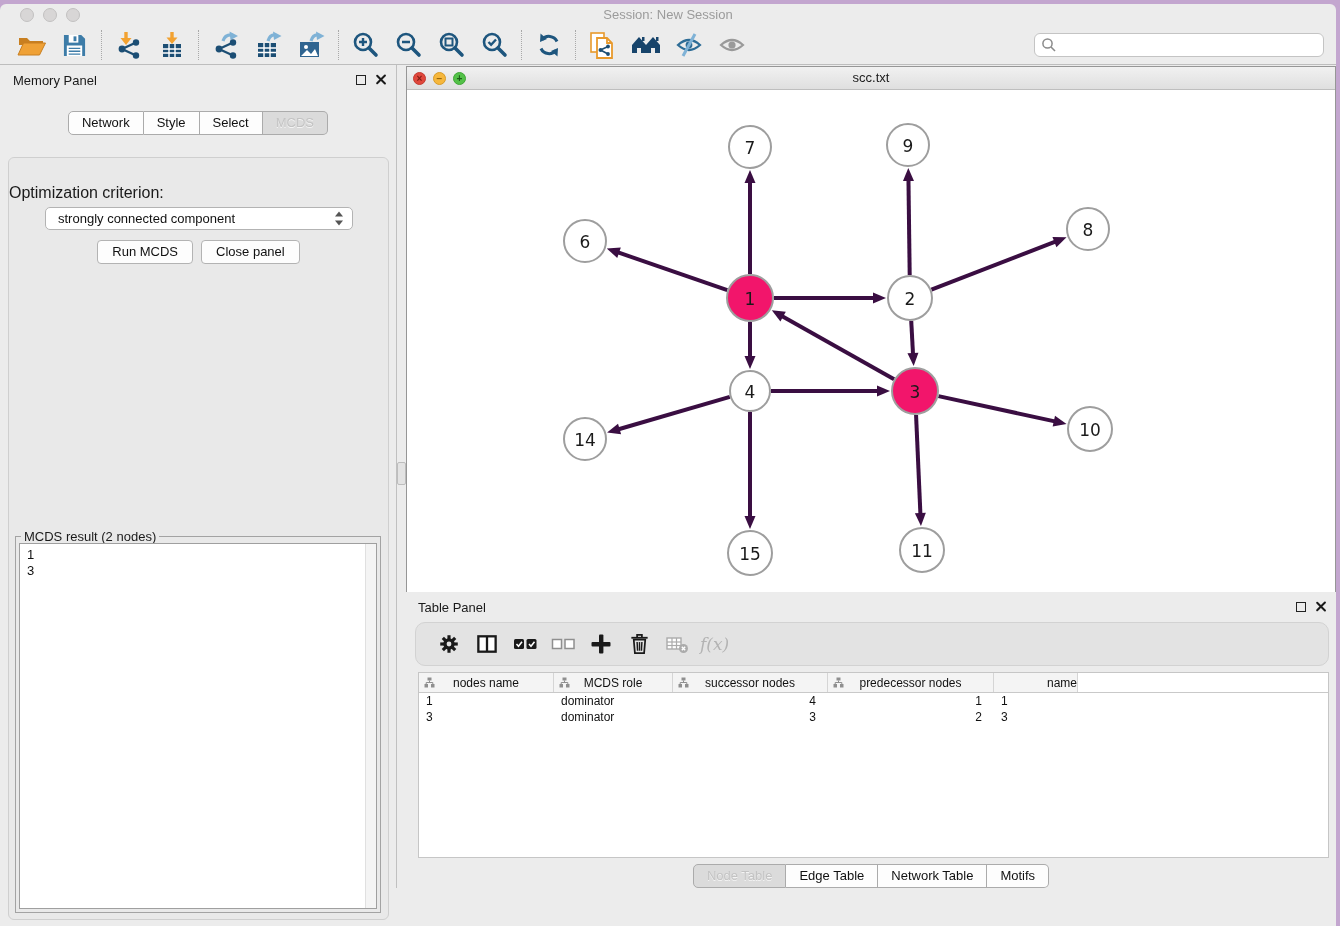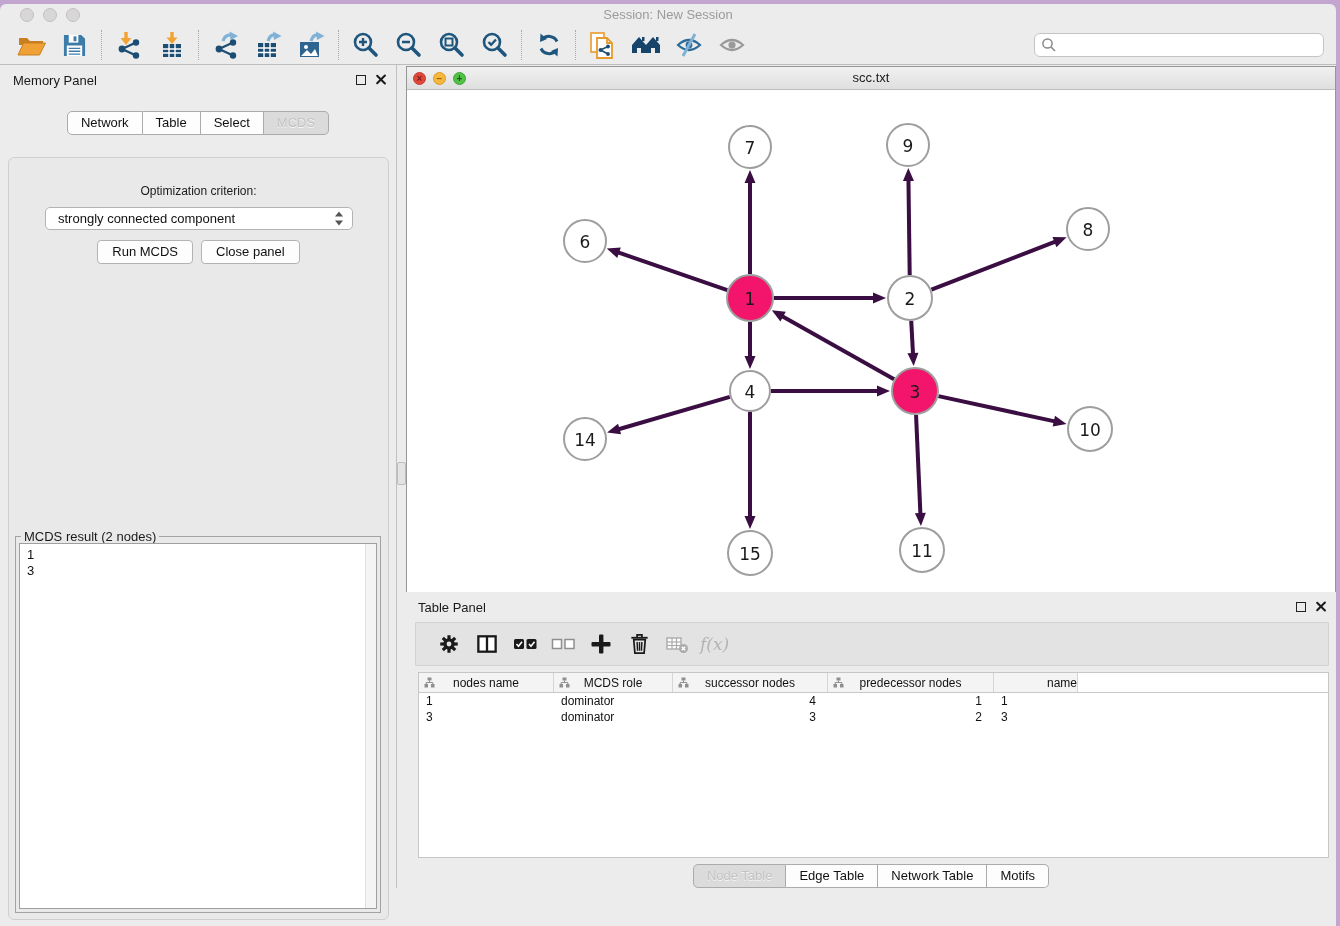--- a/index.html
+++ b/index.html
@@ -32,21 +32,21 @@
   .close-btn:before { transform:rotate(45deg); }
   .close-btn:after { transform:rotate(-45deg); }
 
   .tabs-row { display:flex; justify-content:center; position:relative; z-index:2;margin-top:16px; }
   .tab { border:1px solid #ABABAB; border-left:none; padding:3px 13px 4px; font-size:13px; background:#FDFDFD; color:#111; white-space:nowrap; cursor:default; }
   .tab:first-child { border-left:1px solid #ABABAB; border-radius:5px 0 0 5px; }
   .tab:last-child { border-radius:0 5px 5px 0; }
   .tab.active { background:#DBDBDB; color:#C3C3C3; text-shadow:0 1px 0 #F4F4F4; }
 
   .cp-body { position:absolute; left:8px; top:101px; width:381px; height:763px; background:#E9E9E9; border:1px solid #CFCFCF; border-radius:6px; margin-top:-9px; }
-  .opt-label { position:absolute; left:0; right:0; top:26px; text-align:center; font-size:12px; color:#1A1A1A; }
+  .opt-label { position:absolute; left:0; right:0; top:26px; font-size:16px; color:#1A1A1A; }
   .combo { position:absolute; left:36px; top:49px; width:308px; height:23px; background:#fff; border:1px solid #B3B3B3; border-radius:5px; display:flex; align-items:center; padding:0 8px 0 12px; font-size:13px; color:#111; }
   .combo .stepper { margin-left:auto; }
   .btn-row { position:absolute; left:0; right:0; top:82px; display:flex; justify-content:center; gap:8px; }
   .push-btn { background:#FDFDFD; border:1px solid #B3B3B3; border-radius:4px; font-size:13px; color:#111; padding:3px 14px 4px; font-family:"Liberation Sans", sans-serif; }
 
   .result-box { position:absolute; left:6px; right:7px; top:378px; bottom:6px; border:1px solid #A3A3A3; background:#E9E9E9; }
   .result-legend { position:absolute; left:5px; top:-8px; background:#E9E9E9; padding:0 3px; font-size:13px; color:#1A1A1A; }
   .result-inner { position:absolute; left:3px; right:3px; top:6px; bottom:3px; background:#fff; border:1px solid #9F9F9F; }
   .result-lines { padding:3px 0 0 7px; font-size:13px; line-height:16px; color:#111; }
   .result-scroll { position:absolute; right:0; top:0; bottom:0; width:11px; background:#F4F4F4; border-left:1px solid #E0E0E0; }
@@ -60,21 +60,21 @@
   .netwin-titlebar { position:absolute; left:0; top:0; right:0; height:23px; background:linear-gradient(#F1F1F1,#DFDFDF); border-bottom:1px solid #BEBEBE; }
   .netwin-title { text-align:center; line-height:22px; font-size:13px; color:#1A1A1A; }
   .tl { position:absolute; top:5px; width:13px; height:13px; border-radius:50%; display:flex; align-items:center; justify-content:center; font-size:10px; font-weight:bold; line-height:1; }
   .tl.red   { left:6px;  background:#E0473C; border:1px solid #C23A30; color:#7E1D14; }
   .tl.yel   { left:26px; background:#F6B73C; border:1px solid #D79B27; color:#93650A; }
   .tl.grn   { left:46px; background:#53C148; border:1px solid #3FA636; color:#1D5E18; }
   .net-canvas { position:absolute; left:0; top:23px; width:928px; height:502px; background:#fff; }
 
   
   .tp { position:absolute; left:406px; top:588px; width:930px; height:296px; background:#ECECEC; }
-  .tp-toolbar { position:absolute; left:9px; right:7px; top:30px; height:44px; background:#E3E3E3; border:1px solid #D2D2D2; border-radius:1px; display:flex; align-items:center; padding-left:14px; }
+  .tp-toolbar { position:absolute; left:9px; right:7px; top:30px; height:44px; background:#E3E3E3; border:1px solid #D2D2D2; border-radius:10px; display:flex; align-items:center; padding-left:14px; }
   .tpt-btn { width:38px; height:36px; display:flex; align-items:center; justify-content:center; }
 
   .tbl { position:absolute; left:12px; top:80px; width:911px; height:186px; background:#fff; border:1px solid #C6C6C6; overflow:hidden; }
   .tbl-head { display:flex; height:20px; border-bottom:1px solid #C9C9C9; font-size:12px; color:#111; }
   .th { position:relative; background:#F4F4F4; border-right:1px solid #D5D5D5; display:flex; align-items:center; justify-content:center; }
   .th .tree-ic { position:absolute; left:5px; top:4px; }
   .tbl-body { font-size:12px; color:#111; }
   .tr { display:flex; height:16px; align-items:center; }
   .td { overflow:hidden; white-space:nowrap; }
   .td.left { padding-left:7px; text-align:left; }
@@ -258,21 +258,21 @@
   <div class="cp">
     <div class="cp-header">
       <div class="panel-title">Memory Panel</div>
       <div class="panel-btns">
         <div class="float-btn"></div>
         <div class="close-btn"></div>
       </div>
     </div>
     <div class="tabs-row" id="cp-tabs">
         <div class="tab">Network</div>
-        <div class="tab">Table</div>
+        <div class="tab">Style</div>
         <div class="tab">Select</div>
         <div class="tab active">MCDS</div>
       </div>
 
     <div class="cp-body">
       <div class="opt-label">Optimization criterion:</div>
       <div class="combo">
         <span>strongly connected component</span>
         <svg class="stepper" width="10" height="15" viewBox="0 0 10 15">
             <path d="M5 0.5 L9 5.5 H1 z" fill="#555"></path>

